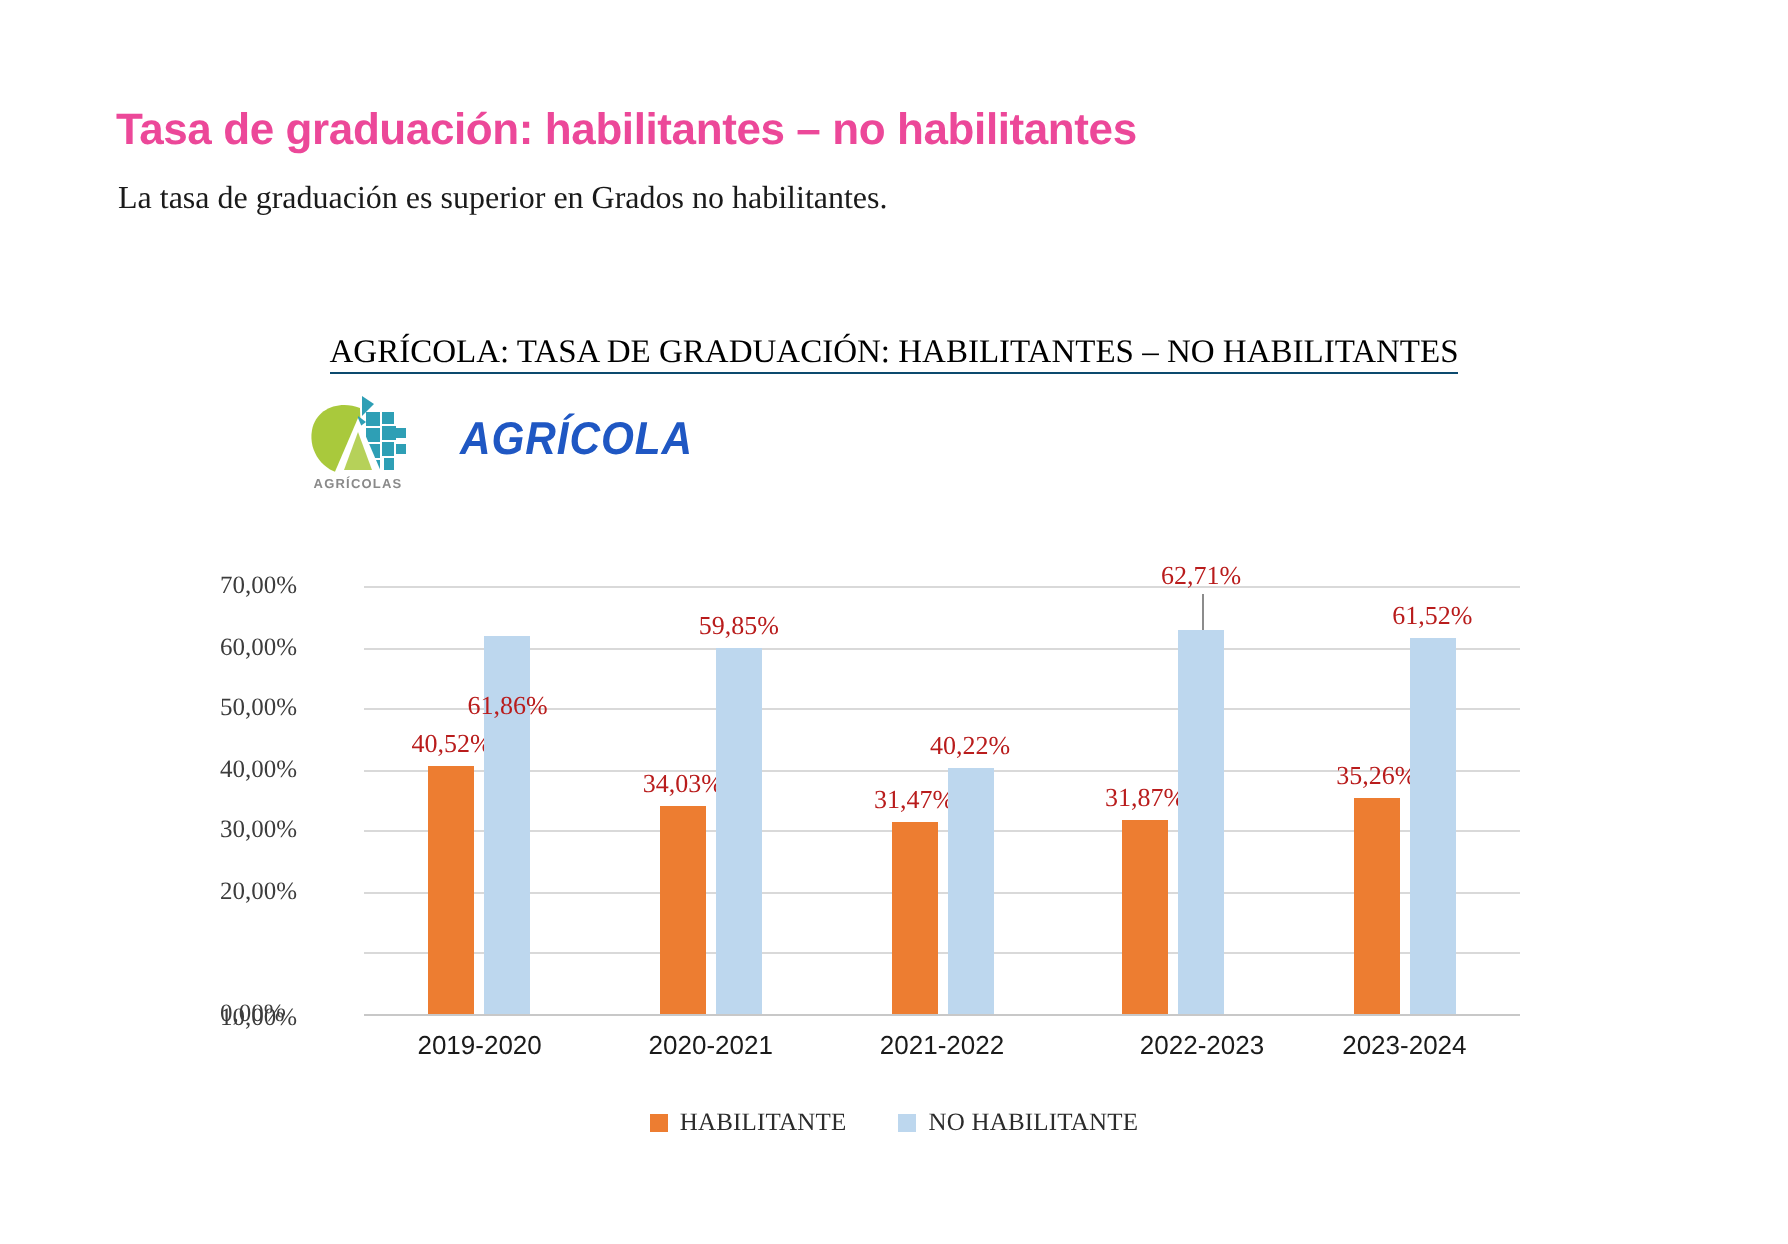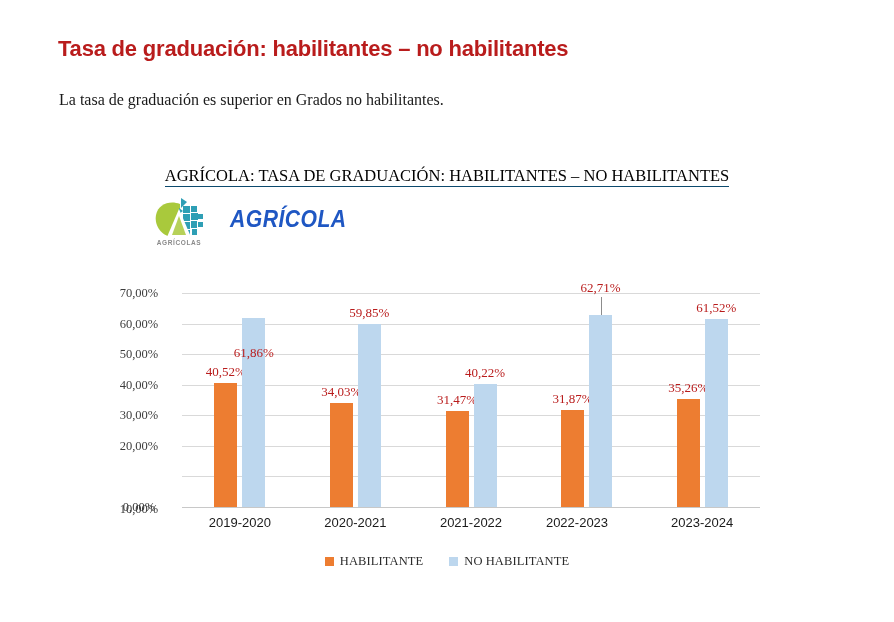--- a/index.html
+++ b/index.html
@@ -12,25 +12,25 @@
     height: 622px;
     position: relative;
     font-family: "Liberation Sans", sans-serif;
     overflow: hidden;
   }
 
   
   #slide-title {
     position: absolute;
     left: 58px;
-    top: 36px;
+    top: 52px;
     font-family: "Liberation Sans", sans-serif;
     font-size: 22px;
     font-weight: bold;
-    color: #b91c1c;
+    color: #ec4899;
     letter-spacing: -0.2px;
     white-space: nowrap;
   }
   #slide-subtitle {
     position: absolute;
     left: 59px;
     top: 91px;
     font-family: "Liberation Serif", serif;
     font-size: 16px;
     color: #1a1a1a;
@@ -106,21 +106,21 @@
     position: absolute;
     left: 0;
     top: 0;
     width: 894px;
     height: 440px;
   }
   .axis-label {
     position: absolute;
     right: 0;
     width: 58px;
-    text-align: center;
+    text-align: left;
     font-family: "Liberation Serif", serif;
     font-size: 12.5px;
     color: #3c3c3c;
     transform: translateY(-50%);
     white-space: nowrap;
   }
   #y-axis-labels {
     position: absolute;
     left: 110px;
     top: 0;
@@ -299,21 +299,21 @@
         <div class="leader-line" style="left: 418.6px; top: 147px; height: 18.2866px;"></div>
         <div class="bar hab" style="left: 494.7px; width: 23px; bottom: 83px; height: 107.795px; background: rgb(237, 125, 49);"></div>
         <div class="bar-label" style="left: 506.2px; top: 230.205px;">35,26%</div>
         <div class="bar nohab" style="left: 522.7px; width: 23px; bottom: 83px; height: 188.075px; background: rgb(189, 215, 238);"></div>
         <div class="bar-label" style="left: 534.2px; top: 149.925px;">61,52%</div>
       </div>
     <div id="x-axis-labels">
         <div class="cat-label" style="left: 57.8px; top: 365px;">2019-2020</div>
         <div class="cat-label" style="left: 173.4px; top: 365px;">2020-2021</div>
         <div class="cat-label" style="left: 289px; top: 365px;">2021-2022</div>
-        <div class="cat-label" style="left: 395px; top: 365px;">2022-2023</div>
+        <div class="cat-label" style="left: 419px; top: 365px;">2022-2023</div>
         <div class="cat-label" style="left: 520.2px; top: 365px;">2023-2024</div>
       </div>
   </div>
 
   <div id="legend">
       <div class="legend-entry">
         <span class="legend-swatch" style="background: rgb(237, 125, 49);"></span>
         <span class="legend-text">HABILITANTE</span>
       </div>
       <div class="legend-entry">

